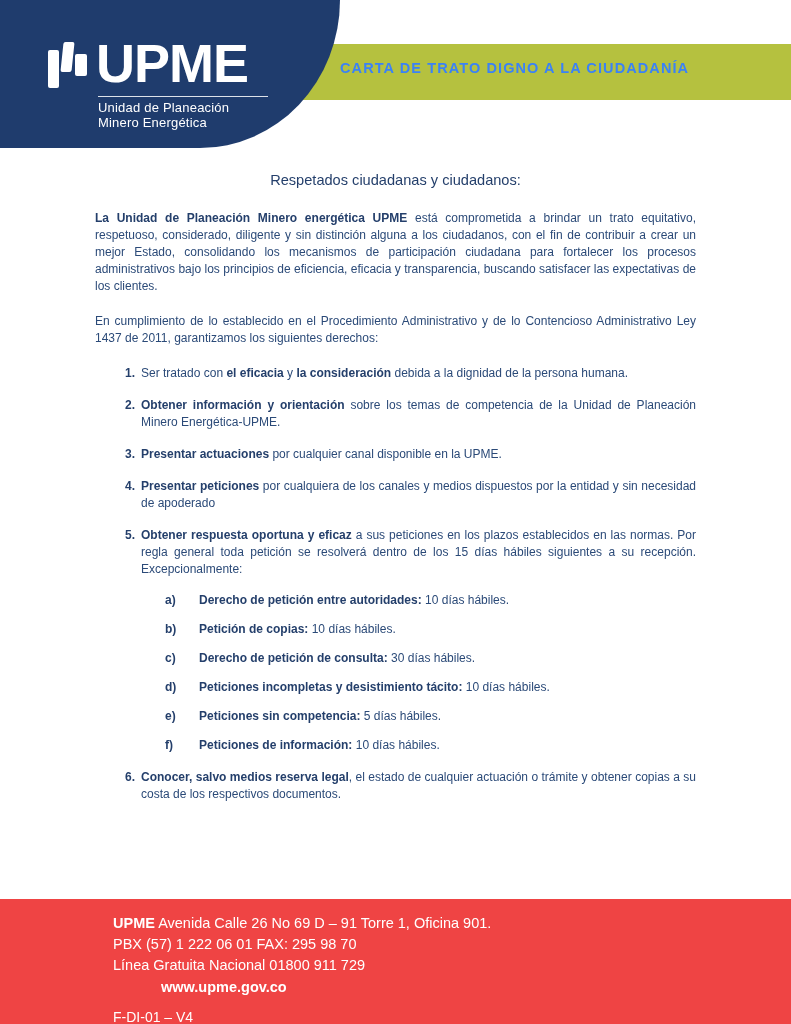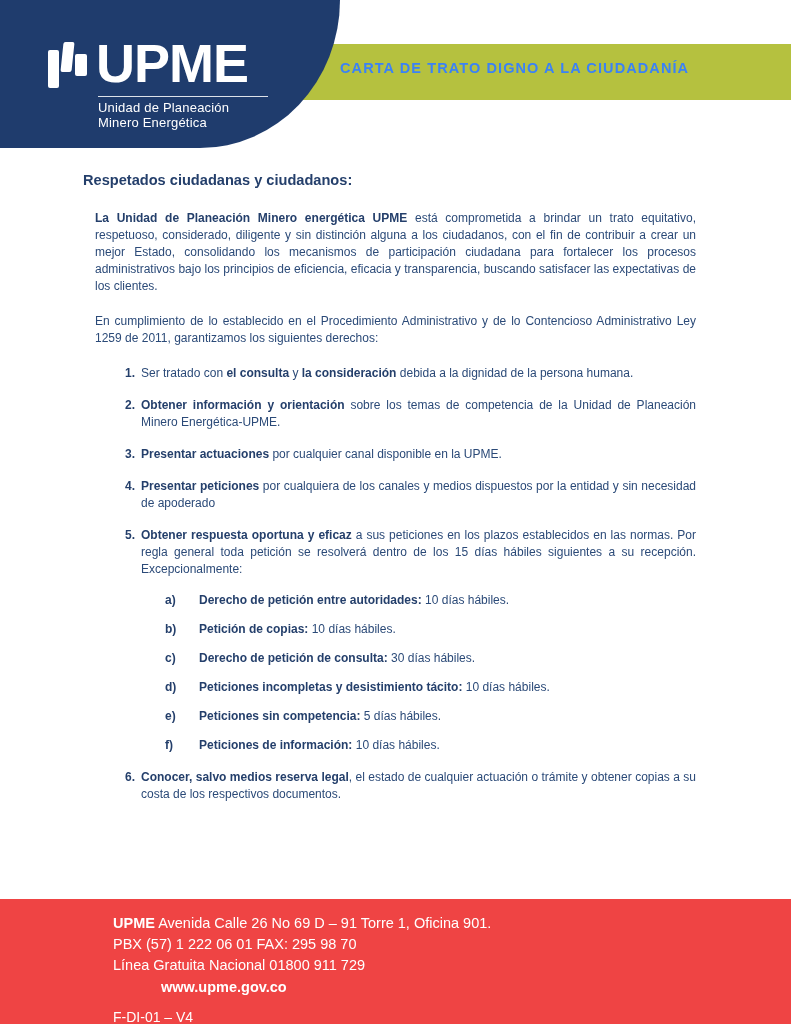--- a/index.html
+++ b/index.html
@@ -130,23 +130,24 @@
 
   p, li, .lead {
     font-size: 12px;
     line-height: 1.42;
     text-align: justify;
     color: #2b4a78;
     margin: 12px;
   }
   .salutation {
     font-size: 14.6px;
-    font-weight: bold;
+    font-weight: normal;
     color: #243f6b;
     margin-bottom: 22px;
+    text-align: center;
   }
   .para {
     margin-bottom: 18px;
   }
   b, strong { font-weight: bold; color: #243f6b; }
 
   ol.main-list {
     list-style: none;
     margin: 10px 0 0 0;
     padding: 0;
@@ -243,26 +244,26 @@
 
   <div class="content">
     <div class="inner">
 
       <div class="salutation">Respetados ciudadanas y ciudadanos:</div>
 
       <p class="para">
         <b>La Unidad de Planeación Minero energética UPME</b><span> está comprometida a brindar un trato equitativo, respetuoso, considerado, diligente y sin distinción alguna a los ciudadanos, con el fin de contribuir a crear un mejor Estado, consolidando los mecanismos de participación ciudadana para fortalecer los procesos administrativos bajo los principios de eficiencia, eficacia y transparencia, buscando satisfacer las expectativas de los clientes.</span>
       </p>
 
-      <p class="para">En cumplimiento de lo establecido en el Procedimiento Administrativo y de lo Contencioso Administrativo Ley 1259 de 2011, garantizamos los siguientes derechos:</p>
+      <p class="para">En cumplimiento de lo establecido en el Procedimiento Administrativo y de lo Contencioso Administrativo Ley 1437 de 2011, garantizamos los siguientes derechos:</p>
 
       <ol class="main-list">
         <li>
           <span class="num">1.</span>
-          <span>Ser tratado con </span><b>el consulta</b><span> y </span><b>la consideración</b><span> debida a la dignidad de la persona humana.</span>
+          <span>Ser tratado con </span><b>el eficacia</b><span> y </span><b>la consideración</b><span> debida a la dignidad de la persona humana.</span>
         </li>
 
         <li>
           <span class="num">2.</span>
           <b>Obtener información y orientación</b><span> sobre los temas de competencia de la Unidad de Planeación Minero Energética-UPME.</span>
         </li>
 
         <li>
           <span class="num">3.</span>
           <b>Presentar actuaciones</b><span> por cualquier canal disponible en la UPME.</span>

